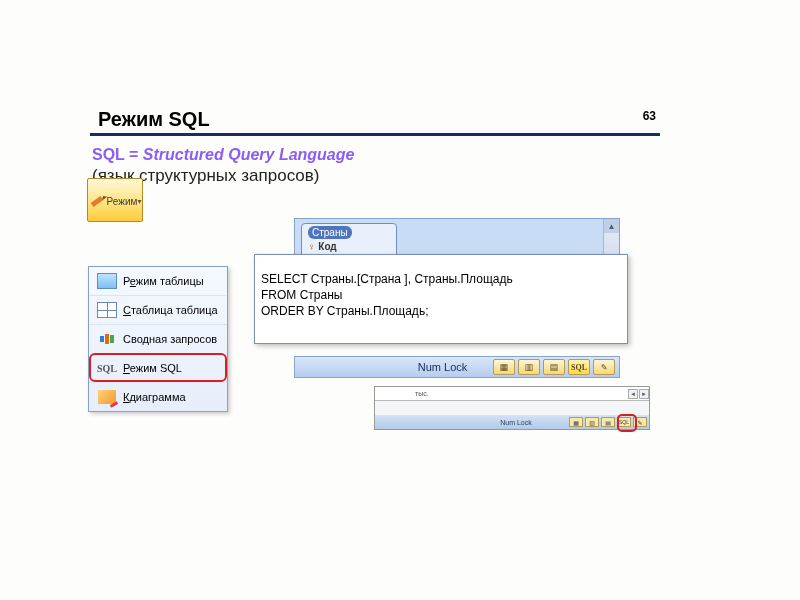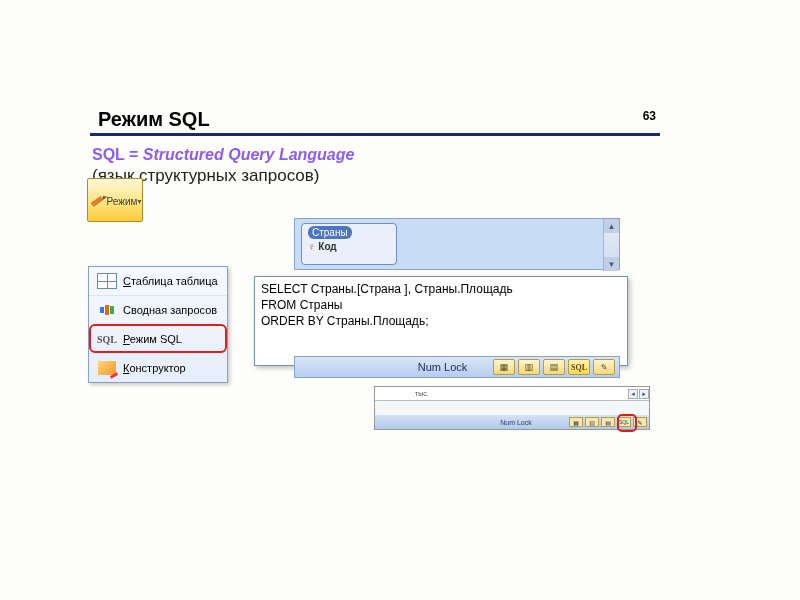--- a/index.html
+++ b/index.html
@@ -190,26 +190,26 @@
     width:100%; height:14px;
     background:#c0cee6;
     display:flex; align-items:center; justify-content:center;
     font-size:8px; color:#4a5a7a;
   }
   .right-scroll .arr.dn { position:absolute; bottom:0; }
 
   
   .sqlwin {
     position: absolute;
-    left: 4px; top: 58px;
+    left: 4px; top: 36px;
     width: 374px; height: 90px;
     background: #fff;
     border: 1px solid #7a91b4;
     box-shadow: 2px 2px 5px rgba(0,0,0,0.25);
-    padding: 4px 6px;
+    padding: 16px 6px;
     font-family: "Segoe UI", Tahoma, sans-serif;
     font-size: 12px;
     line-height: 1.35;
     color: #000;
   }
   .sqlwin .sql-line { white-space: pre; }
 
   
   .statusbar1 {
     position: absolute;
@@ -292,40 +292,44 @@
 </div>
 
 <div class="menu-head" style="position:absolute; left:88px; top:222px;">
   <span class="icon-pencil"></span>
   <span class="lbl">Режим</span>
   <span class="dd">▾</span>
 </div>
 
 <div class="menu" style="top:266px;">
   <div class="menu-item">
+    <span class="mi-icon ic-table"></span>
+    <span><span>Р</span><span class="ul">е</span><span>жим таблицы</span></span>
+  </div>
+  <div class="menu-item">
     <span class="mi-icon ic-pivot"></span>
     <span><span></span><span class="ul">С</span><span>таблица таблица</span></span>
   </div>
   <div class="menu-item">
     <span class="mi-icon ic-chart">
       <span style="height:6px;background:#3a78d6"></span>
       <span style="height:10px;background:#e06a1a"></span>
       <span style="height:8px;background:#4aa84a"></span>
     </span>
     <span><span>Сво</span><span class="ul">д</span><span>ная запросов</span></span>
   </div>
   <div class="menu-item highlight">
     <span class="mi-icon ic-sql">SQL</span>
     <span><span></span><span class="ul">Р</span><span>ежим SQL</span></span>
   </div>
   <div class="menu-item">
     <span class="mi-icon">
         <span class="ic-design"></span>
       </span>
-    <span><span></span><span class="ul">К</span><span>онструктор</span></span>
+    <span><span></span><span class="ul">К</span><span>диаграмма</span></span>
   </div>
 </div>
 
 <div class="right">
 
   <div class="table-frag">
     <div class="inner">
       <span class="tname">Страны</span><br>
       <span class="key">♀</span>
       <span class="field">Код</span>

